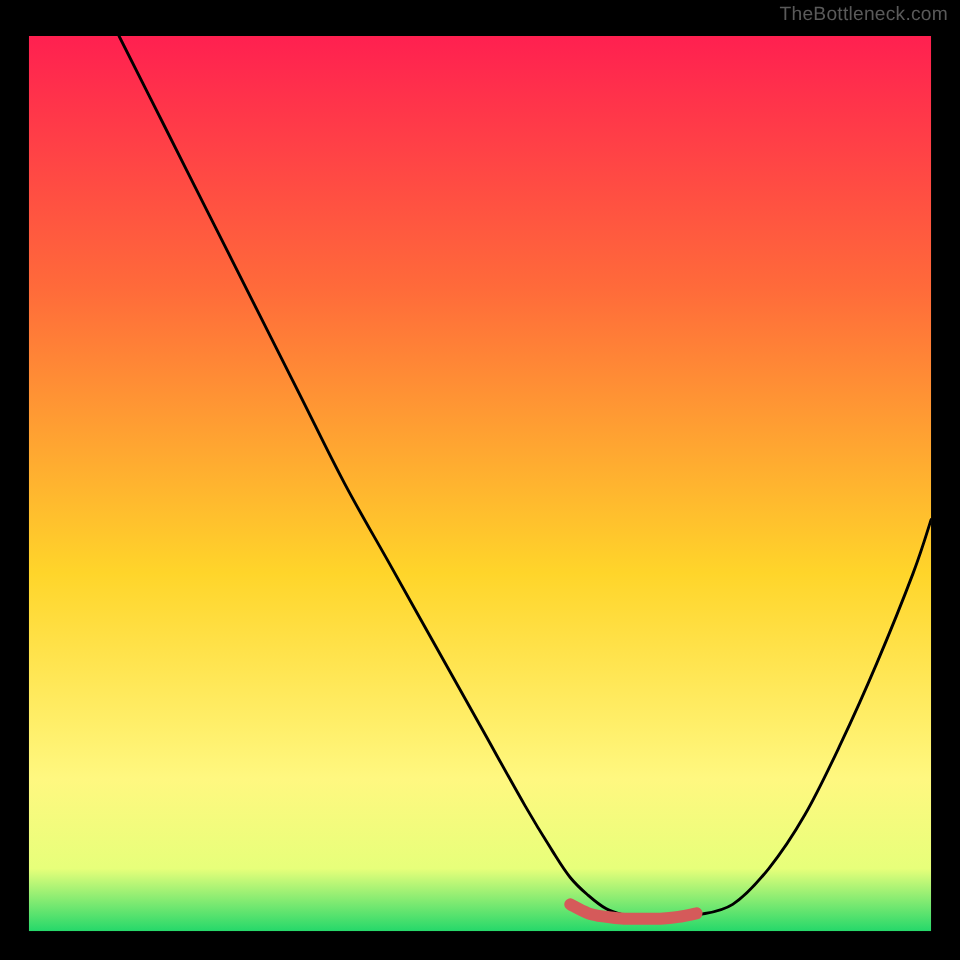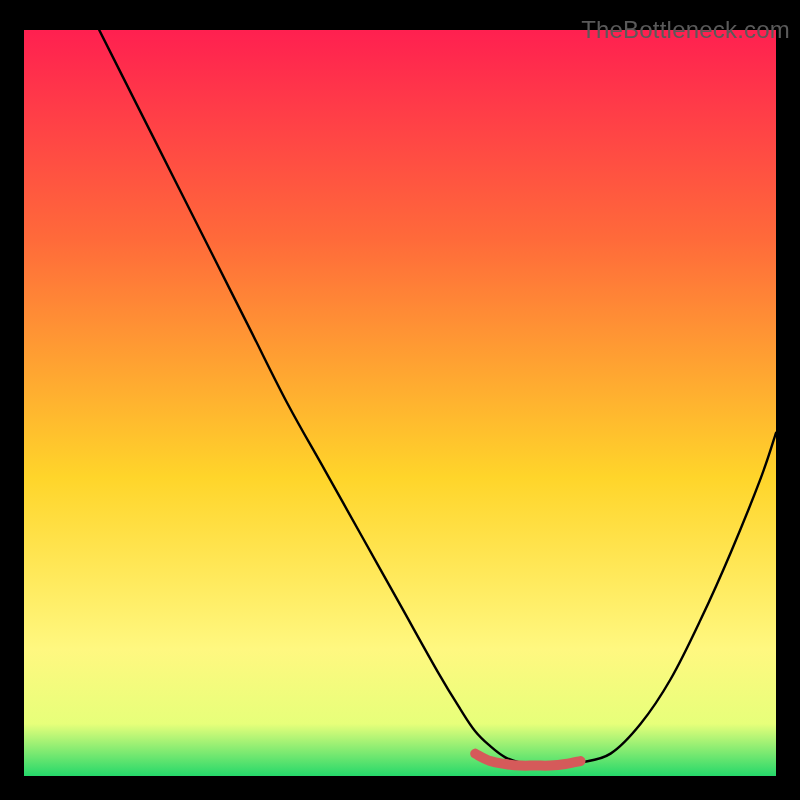--- a/index.html
+++ b/index.html
@@ -12,24 +12,24 @@
     font-family: Arial, Helvetica, sans-serif;
   }
   .frame {
     position: relative;
     width: 800px;
     height: 800px;
     background: #000;
   }
   .watermark {
     position: absolute;
-    top: 16px;
+    top: 4px;
     right: 10px;
     color: #5a5a5a;
-    font-size: 24px;
+    font-size: 16px;
     font-weight: 500;
     letter-spacing: 0.2px;
     z-index: 5;
   }
   .plot-area {
     position: absolute;
     left: 24px;
     top: 30px;
     width: 752px;
     height: 746px;

